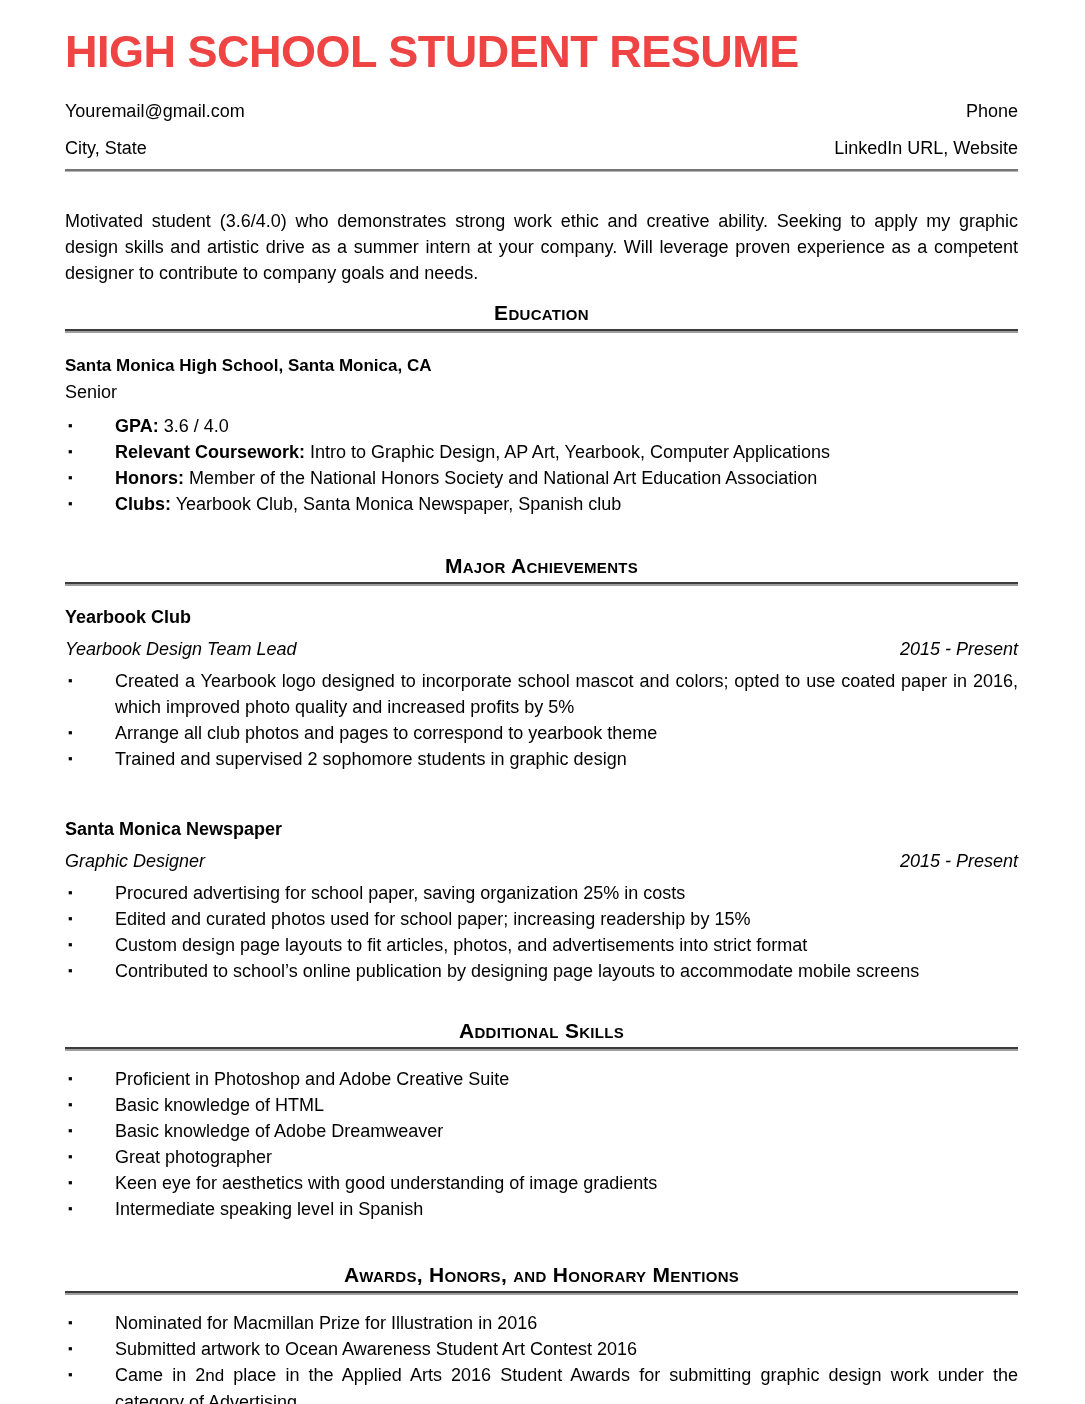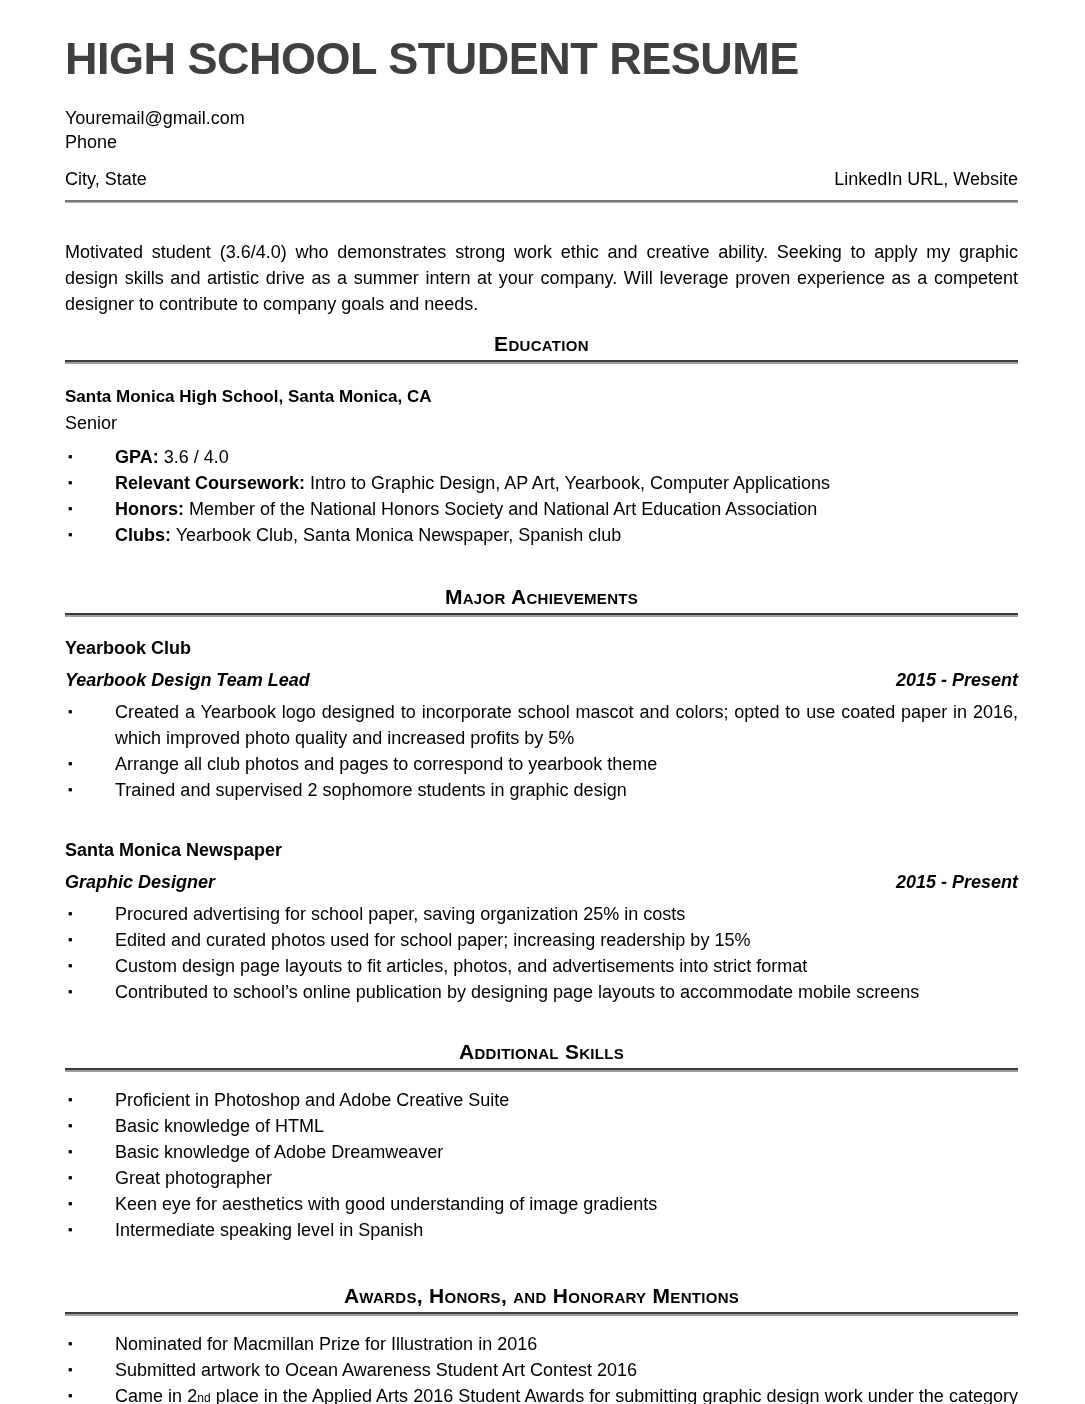--- a/index.html
+++ b/index.html
@@ -10,34 +10,34 @@
     width: 1085px;
   }
   .page {
     width: 1085px;
     min-height: 1404px;
     background: #ffffff;
     padding: 0 67px 40px 65px;
   }
   
   .page-title {
-    margin-top: 32px;
+    margin-top: 25px;
     font-size: 45px;
     font-weight: bold;
     letter-spacing: -0.5px;
     line-height: 1.2;
-    color: #404040;
+    color: #ef4444;
   }
   .contact-row {
     display: flex;
     justify-content: space-between;
     font-size: 18px;
     line-height: 24px;
   }
-  .contact-row.first { margin-top: 20px; flex-direction: column; }
+  .contact-row.first { margin-top: 20px; }
   .contact-row.second { margin-top: 13px; }
   .header-divider {
     margin-top: 9px;
     height: 3px;
     background: #757575;
     border-bottom: 1px solid #b5b5b5;
   }
   
   .summary {
     margin-top: 36px;
@@ -71,29 +71,28 @@
     font-weight: bold;
     line-height: 26px;
   }
   .class-year { font-size: 18px; line-height: 26px; }
   .entry-org {
     font-size: 18px;
     font-weight: bold;
     line-height: 26px;
   }
   .entry-org.first  { margin-top: 18px; }
-  .entry-org.second { margin-top: 34px; }
+  .entry-org.second { margin-top: 44px; }
   .role-row {
     display: flex;
     justify-content: space-between;
     font-size: 18px;
     font-style: italic;
     line-height: 26px;
     margin-top: 6px;
-    font-weight: bold;
   }
   
   ul.bullets {
     list-style: none;
     margin-top: 8px;
   }
   ul.bullets.tight  { margin-top: 6px; }
   ul.bullets.spaced { margin-top: 15px; }
   ul.bullets li {
     position: relative;
@@ -105,21 +104,21 @@
   .bullet-marker {
     position: absolute;
     left: 3px;
     top: 0;
     font-size: 13px;
     line-height: 26px;
     color: #000000;
   }
   .bullet-label { font-weight: bold; }
   .ordinal {
-    font-size: 12px;
+    font-size: 17px;
     letter-spacing: 0;
   }
 </style>
 </head>
 <body>
 
 <div class="page">
 
   <h1 class="page-title">HIGH SCHOOL STUDENT RESUME</h1>
 

